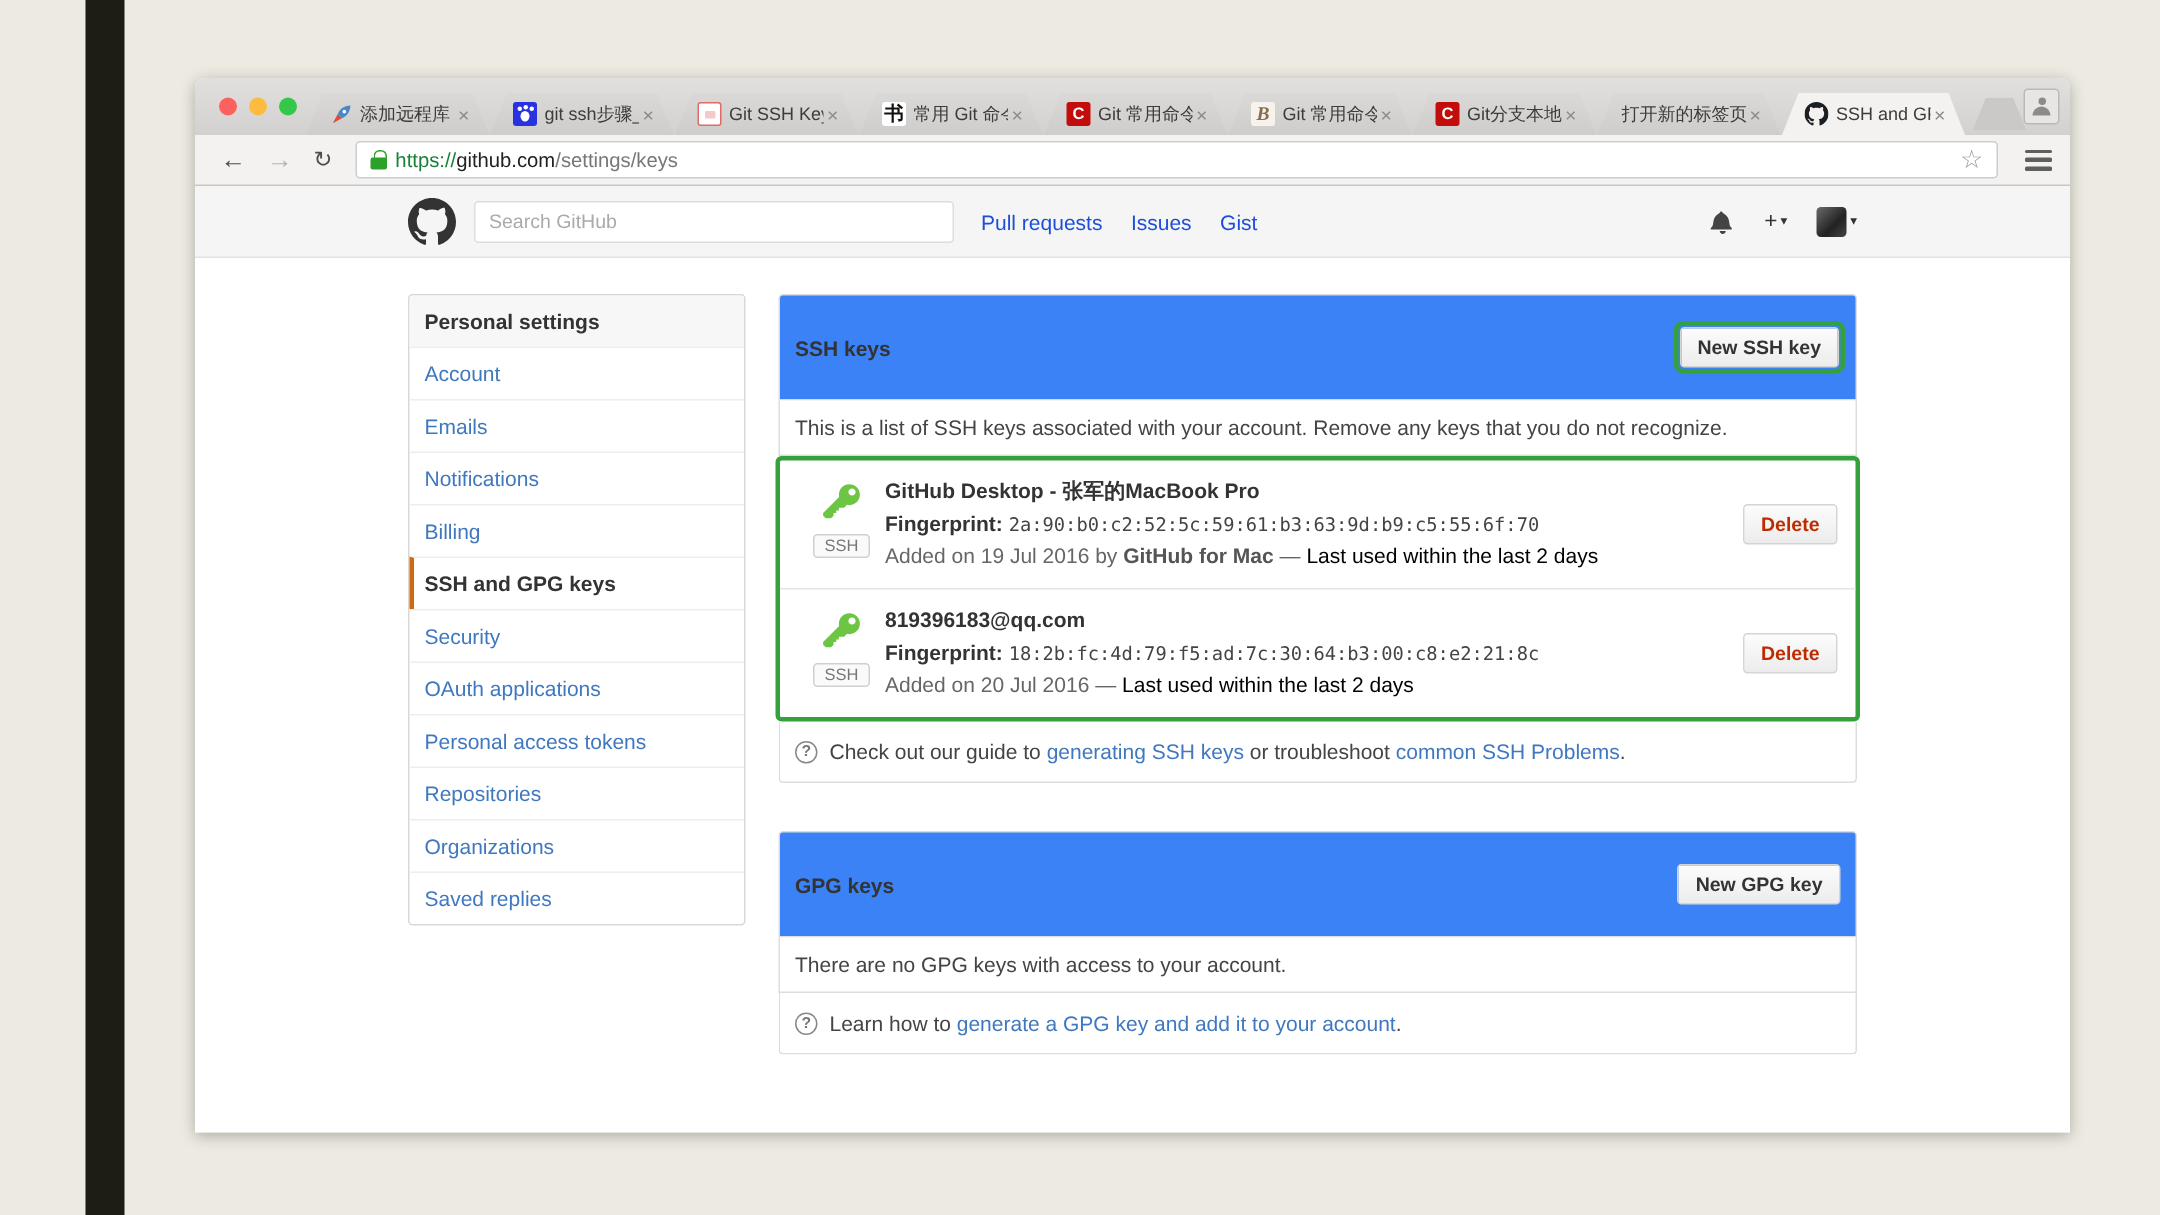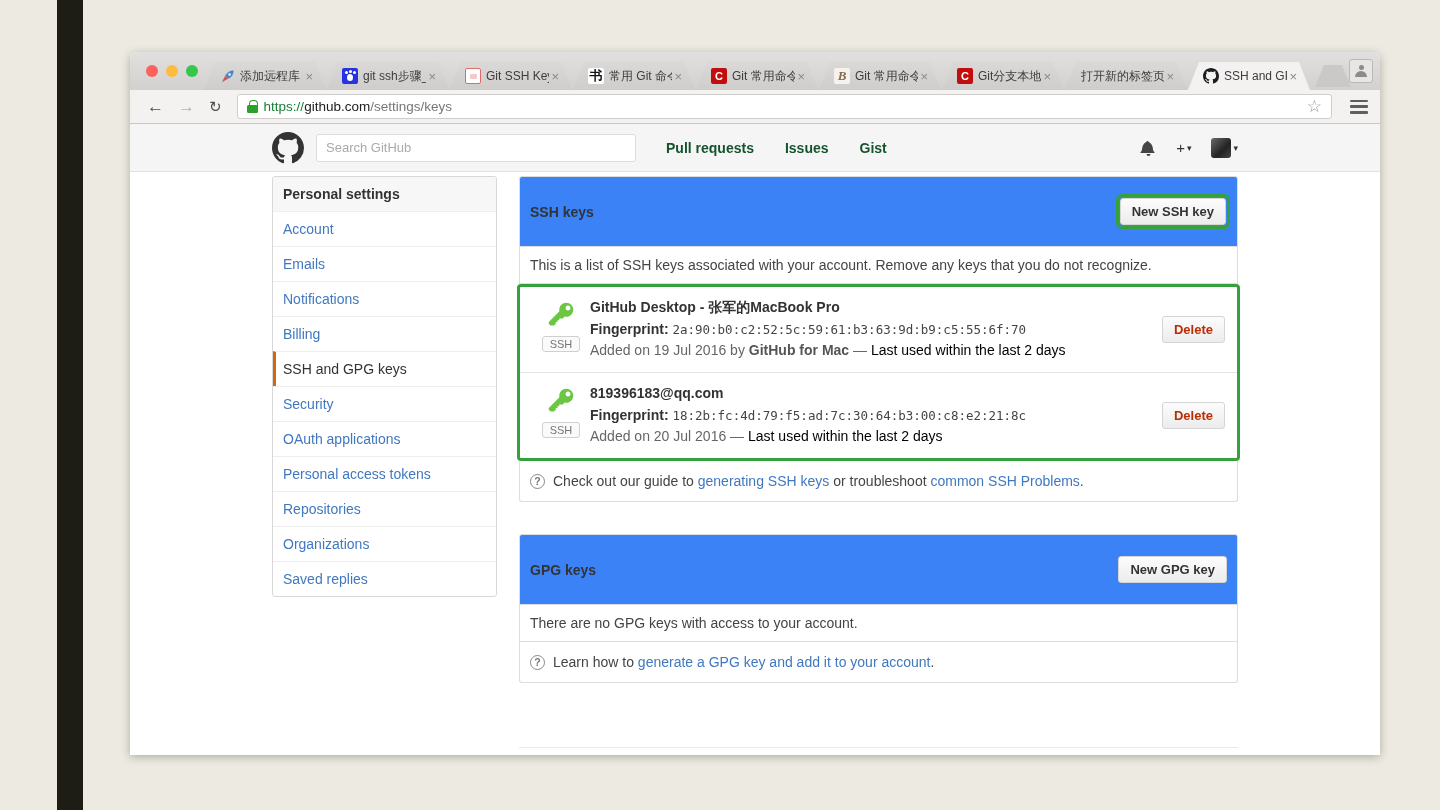--- a/index.html
+++ b/index.html
@@ -73,37 +73,37 @@
   .menu-btn { width:22px; height:16px; margin-left:8px; display:flex; flex-direction:column; justify-content:space-between; padding:1px 2px; }
   .menu-btn i { height:2.5px; background:#5f5f5f; border-radius:1px; }
 
   
   .gh-header { height:48px; background:#f5f5f5; border-bottom:1px solid #e2e2e2; flex:none; }
   .gh-inner { width:966px; margin:0 auto; height:100%; display:flex; align-items:center; }
   .octocat { width:32px; height:32px; flex:none; color:#333; }
   .gh-search { width:320px; height:28px; margin-left:12px; border:1px solid #ddd; border-radius:3px; background:#fff; font-size:13px; padding:0 9px; color:#333; font-family:inherit; }
   .gh-search::placeholder { color:#aaa; }
   .gh-nav { display:flex; gap:19px; margin-left:18px; }
-  .gh-nav a { font-size:14px; font-weight:bold; color:#14532d; text-decoration:none;margin-left:12px; }
+  .gh-nav a { font-size:14px; font-weight:normal; color:#1d4ed8; text-decoration:none; }
   .gh-right { margin-left:auto; display:flex; align-items:center; gap:20px; }
   .bell { width:16px; height:16px; color:#444; }
   .plus-group { font-size:15px; color:#333; display:flex; align-items:center; gap:2px; }
   .caret { font-size:9px; color:#333; }
   .avatar { width:20px; height:20px; border-radius:3px; background:linear-gradient(135deg,#6b6b6b,#222 60%,#444); }
 
   
   .page { flex:1; background:#fff; overflow:hidden; }
-  .container { width:966px; margin:4px auto 0; display:flex; gap:22px; }
+  .container { width:966px; margin:24px auto 0; display:flex; gap:22px; }
 
   
   .menu { width:225px; flex:none; border:1px solid #d8d8d8; border-radius:3px; align-self:flex-start; font-size:14px; }
   .menu-heading { padding:9px 10px; font-weight:bold; background:#f7f7f7; border-bottom:1px solid #eee; border-radius:3px 3px 0 0; }
   .menu-item { display:block; padding:9px 10px; color:#4078c0; border-top:1px solid #eee; text-decoration:none; }
   .menu-item:first-of-type { border-top:none; }
-  .menu-item.active { font-weight:normal; color:#333; border-left:3px solid #d26911; padding-left:7px; }
+  .menu-item.active { font-weight:bold; color:#333; border-left:3px solid #d26911; padding-left:7px; }
 
   
   .main { flex:1; min-width:0; font-size:14px; }
   .boxed { border-radius:3px; }
   .box-header { display:flex; align-items:center; justify-content:space-between; background:#3b82f6; border:1px solid #ddd; border-radius:3px 3px 0 0; padding:21px 10px; min-height:37px; }
   .box-title { font-weight:bold; font-size:14px; color:#333; }
   .btn { font-family:inherit; font-size:13px; font-weight:bold; color:#333; padding:5px 11px; background:linear-gradient(#fcfcfc,#ececec); border:1px solid #d5d5d5; border-radius:3px; cursor:pointer; white-space:nowrap; }
   .btn-danger { color:#bd2c00; }
   .ann-btn { border:3px solid #35a13c; border-radius:6px; padding:1px; margin:-4px -3px; }
   .box-row { border:1px solid #ddd; border-top:none; padding:10px; background:#fff; color:#444; }

